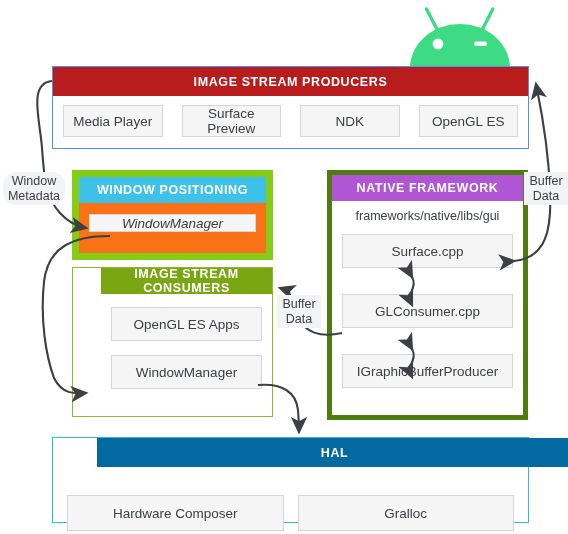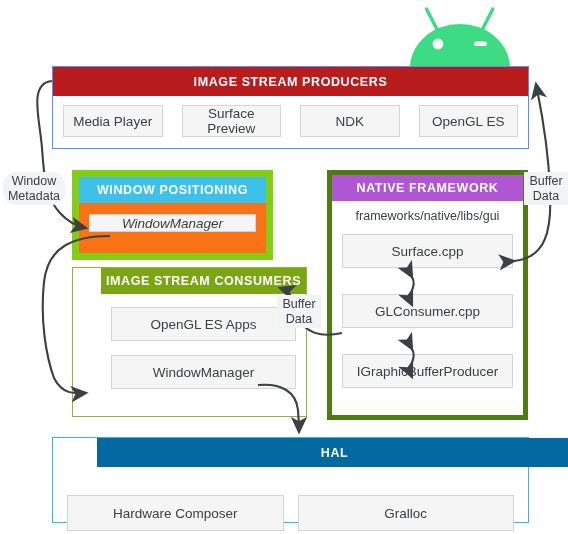--- a/index.html
+++ b/index.html
@@ -71,21 +71,21 @@
   #native .panel-body { padding: 8px 10px 10px 10px; }
   #native .path-label {
     text-align: center;
     font-size: 12.5px;
     color: #3c4043;
     margin-bottom: 11px;
   }
 
   
   #consumers {
-    left: 72px; top: 267px; width: 235px; height: 150px;
+    left: 72px; top: 267px; width: 201px; height: 150px;
     border: 1px solid #93b82e;
     background: #fff;
     padding-left: 28px;
   }
   #consumers .panel-head { height: 26px; background: #7ba614; }
   #consumers .panel-body { padding: 13px 10px 10px 10px; }
 
   
   #hal {
     left: 52px; top: 437px; width: 477px; height: 86px;

